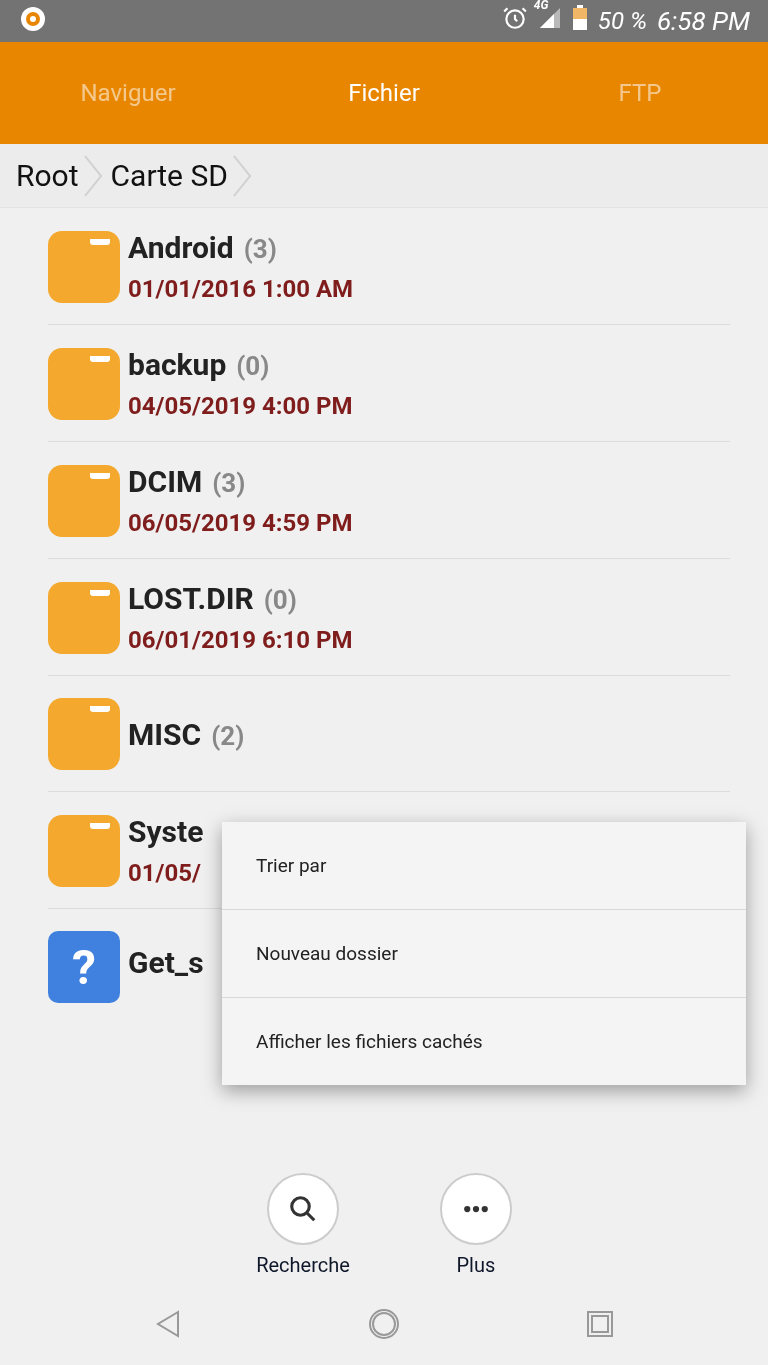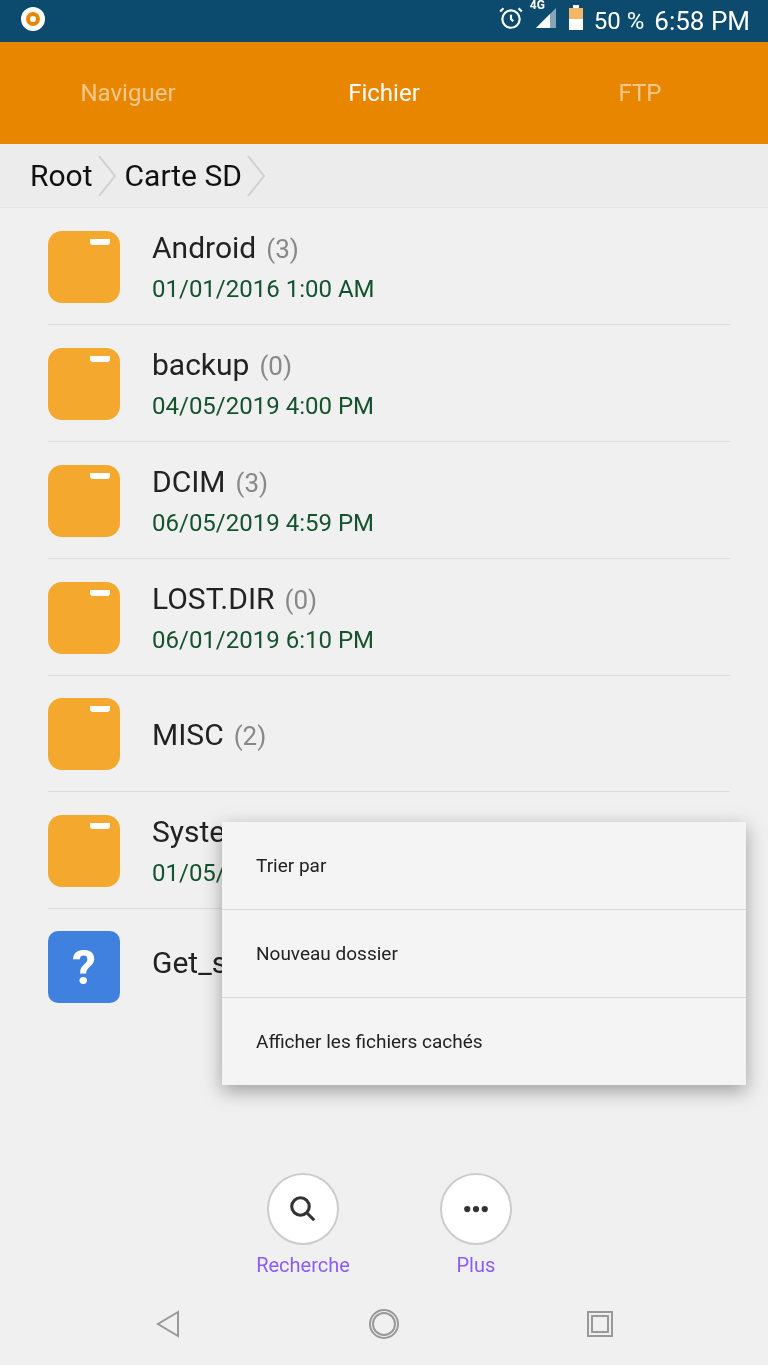--- a/index.html
+++ b/index.html
@@ -1,51 +1,51 @@
 <!DOCTYPE html>
 <html><head>
 <meta charset="utf-8">
 <style>
 * { margin: 0; padding: 0; box-sizing: border-box; font-family: Roboto, Arial, sans-serif; }
 body { width: 768px; height: 1365px; background: #f0f0f0; overflow: hidden; position: relative; }
 
-.status-bar { height: 42px; background: #0c4a6e; display: flex; align-items: center; justify-content: space-between; padding: 0 18px; color: #fff; }
+.status-bar { height: 42px; background: #737373; display: flex; align-items: center; justify-content: space-between; padding: 0 18px; color: #fff; font-style: italic; }
 .status-left { display: flex; align-items: center; }
 .status-right { display: flex; align-items: center; gap: 10px; font-size: 24px; }
 .status-time { font-size: 26px; font-weight: 400; }
 .status-pct { font-size: 24px; }
 
 .header { height: 102px; background: #e88600; display: flex; align-items: center; }
 .tab { flex: 1; text-align: center; font-size: 24px; color: #fff; }
 .tab.inactive { opacity: 0.55; }
 .tab.active { font-weight: 400; }
 
-.breadcrumb { height: 64px; background: #ececec; display: flex; align-items: center; padding-left: 30px; font-size: 30px; color: #111; border-bottom: 1px solid #e2e2e2; }
+.breadcrumb { height: 64px; background: #ececec; display: flex; align-items: center; padding-left: 16px; font-size: 30px; color: #111; border-bottom: 1px solid #e2e2e2; }
 .bc-sep { display: inline-block; width: 24px; height: 44px; position: relative; margin: 0 4px; }
 .bc-sep svg { display: block; }
 
 .list { background: #f0f0f0; }
 .item { display: flex; align-items: center; padding: 22px 0 22px 48px; position: relative; }
 .item-divider { position: absolute; bottom: 0; left: 48px; right: 38px; height: 1px; background: #dcdcdc; }
 .folder-icon { width: 72px; height: 72px; background: #f4a82e; border-radius: 14px; position: relative; flex-shrink: 0; }
 .folder-icon::before { content: ''; position: absolute; top: 8px; right: 10px; width: 20px; height: 6px; background: #fff; border-radius: 0 0 3px 3px; }
 .unknown-icon { width: 72px; height: 72px; background: #4081e0; border-radius: 10px; display: flex; align-items: center; justify-content: center; color: #fff; font-size: 48px; font-weight: 700; flex-shrink: 0; }
-.item-text { margin-left: 32px; flex: 1; }
+.item-text { margin-left: 8px; flex: 1; font-weight: bold; }
 .item-title { font-size: 30px; color: #222; display: flex; align-items: baseline; gap: 10px; }
 .item-count { color: #888; font-size: 26px; }
-.item-date { font-size: 24px; color: #14532d; margin-top: 10px; }
+.item-date { font-size: 24px; color: #7f1d1d; margin-top: 10px; }
 
 .popup { position: absolute; left: 222px; top: 822px; width: 524px; background: #f4f4f4; box-shadow: 0 6px 18px rgba(0,0,0,0.35); }
 .popup-item { padding: 32px 34px; font-size: 19px; color: #222; border-bottom: 1px solid #d8d8d8; }
 .popup-item:last-child { border-bottom: none; }
 
 .bottom-actions { position: absolute; bottom: 88px; left: 0; right: 0; display: flex; justify-content: center; gap: 90px; }
 .action-btn { display: flex; flex-direction: column; align-items: center; gap: 8px; }
 .action-circle { width: 72px; height: 72px; border: 2px solid #ccc; border-radius: 50%; background: #fff; display: flex; align-items: center; justify-content: center; }
-.action-label { font-size: 20px; color: #8b5cf6; }
+.action-label { font-size: 20px; color: #0f172a; }
 
 .navbar { position: absolute; bottom: 0; left: 0; right: 0; height: 82px; background: #f0f0f0; display: flex; align-items: center; justify-content: space-around; padding: 0 60px; }
 .navbtn { width: 50px; height: 50px; display: flex; align-items: center; justify-content: center; }
 </style>
 </head>
 <body>
 
 <div class="status-bar">
   <div class="status-left">
     <span>

